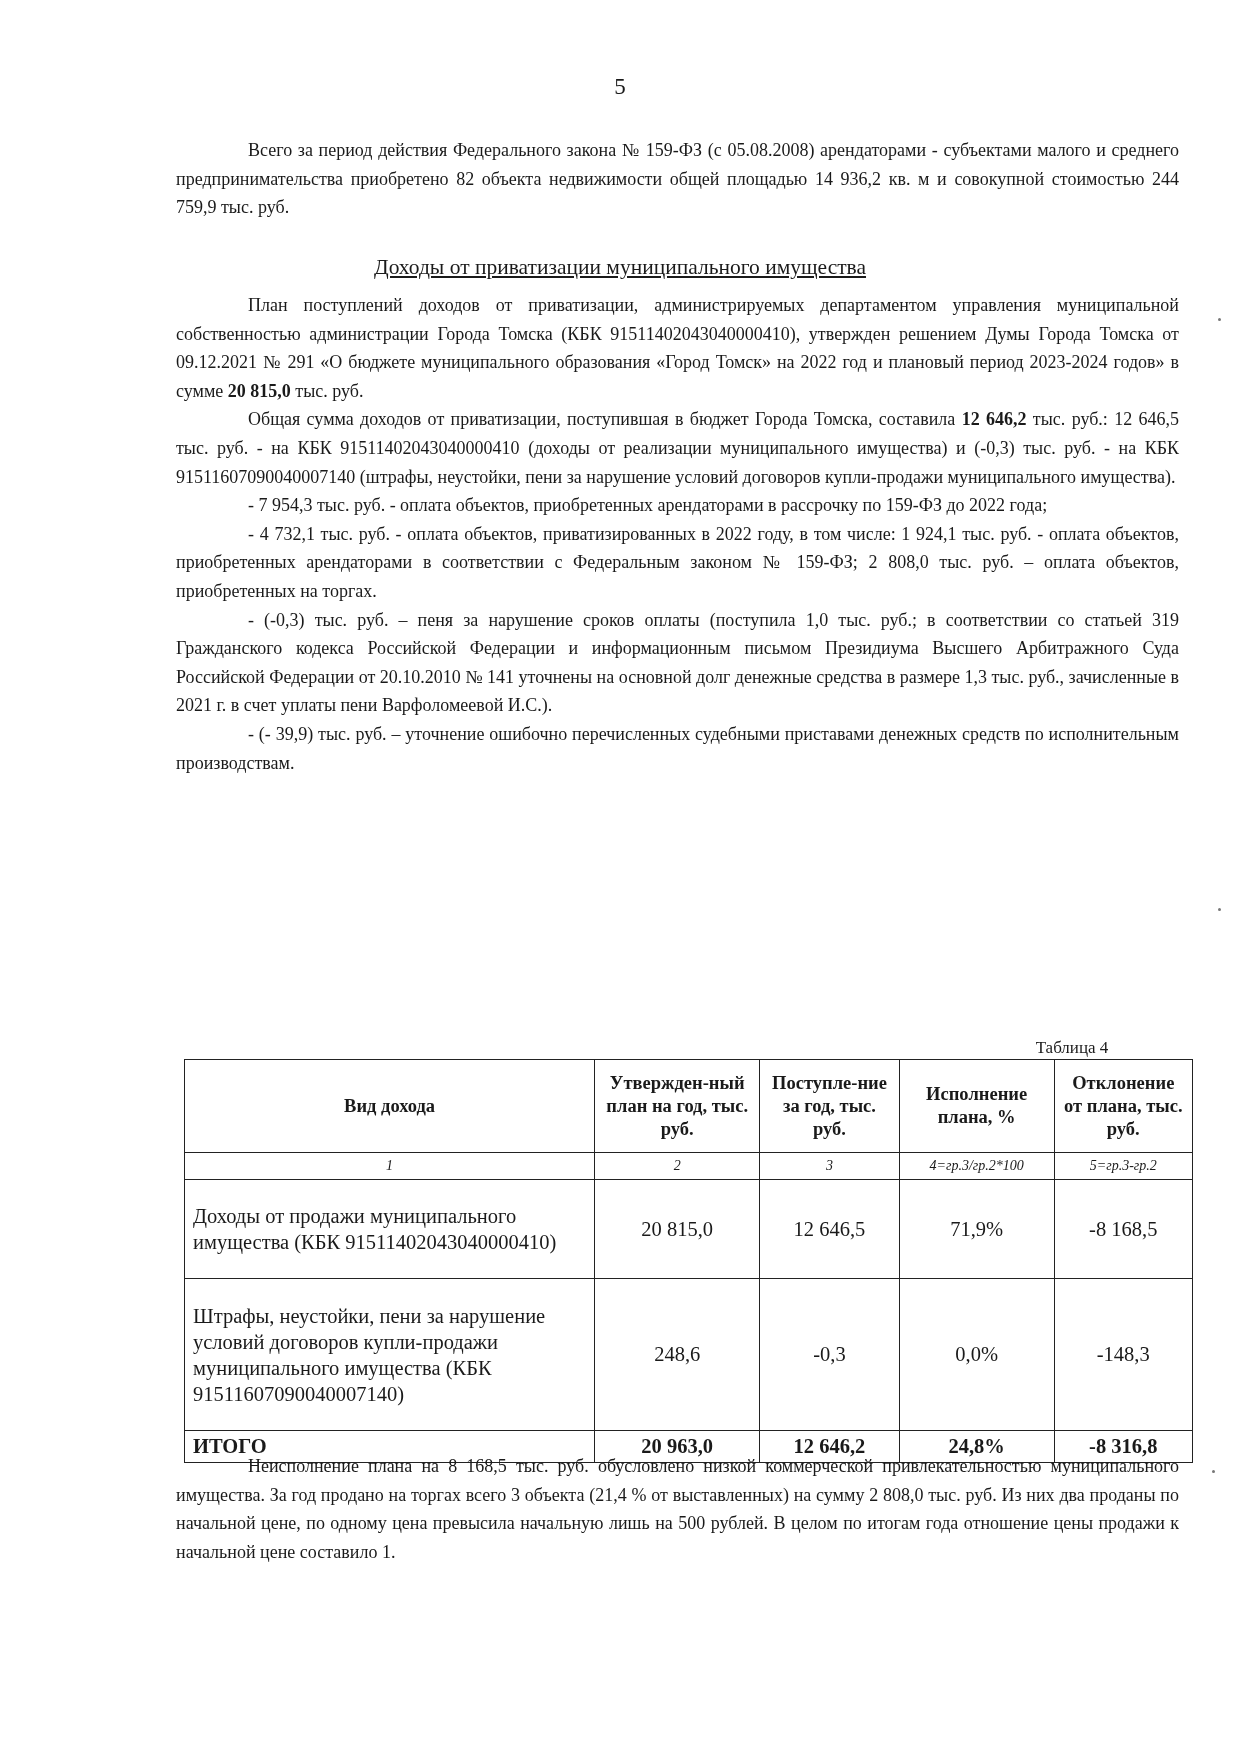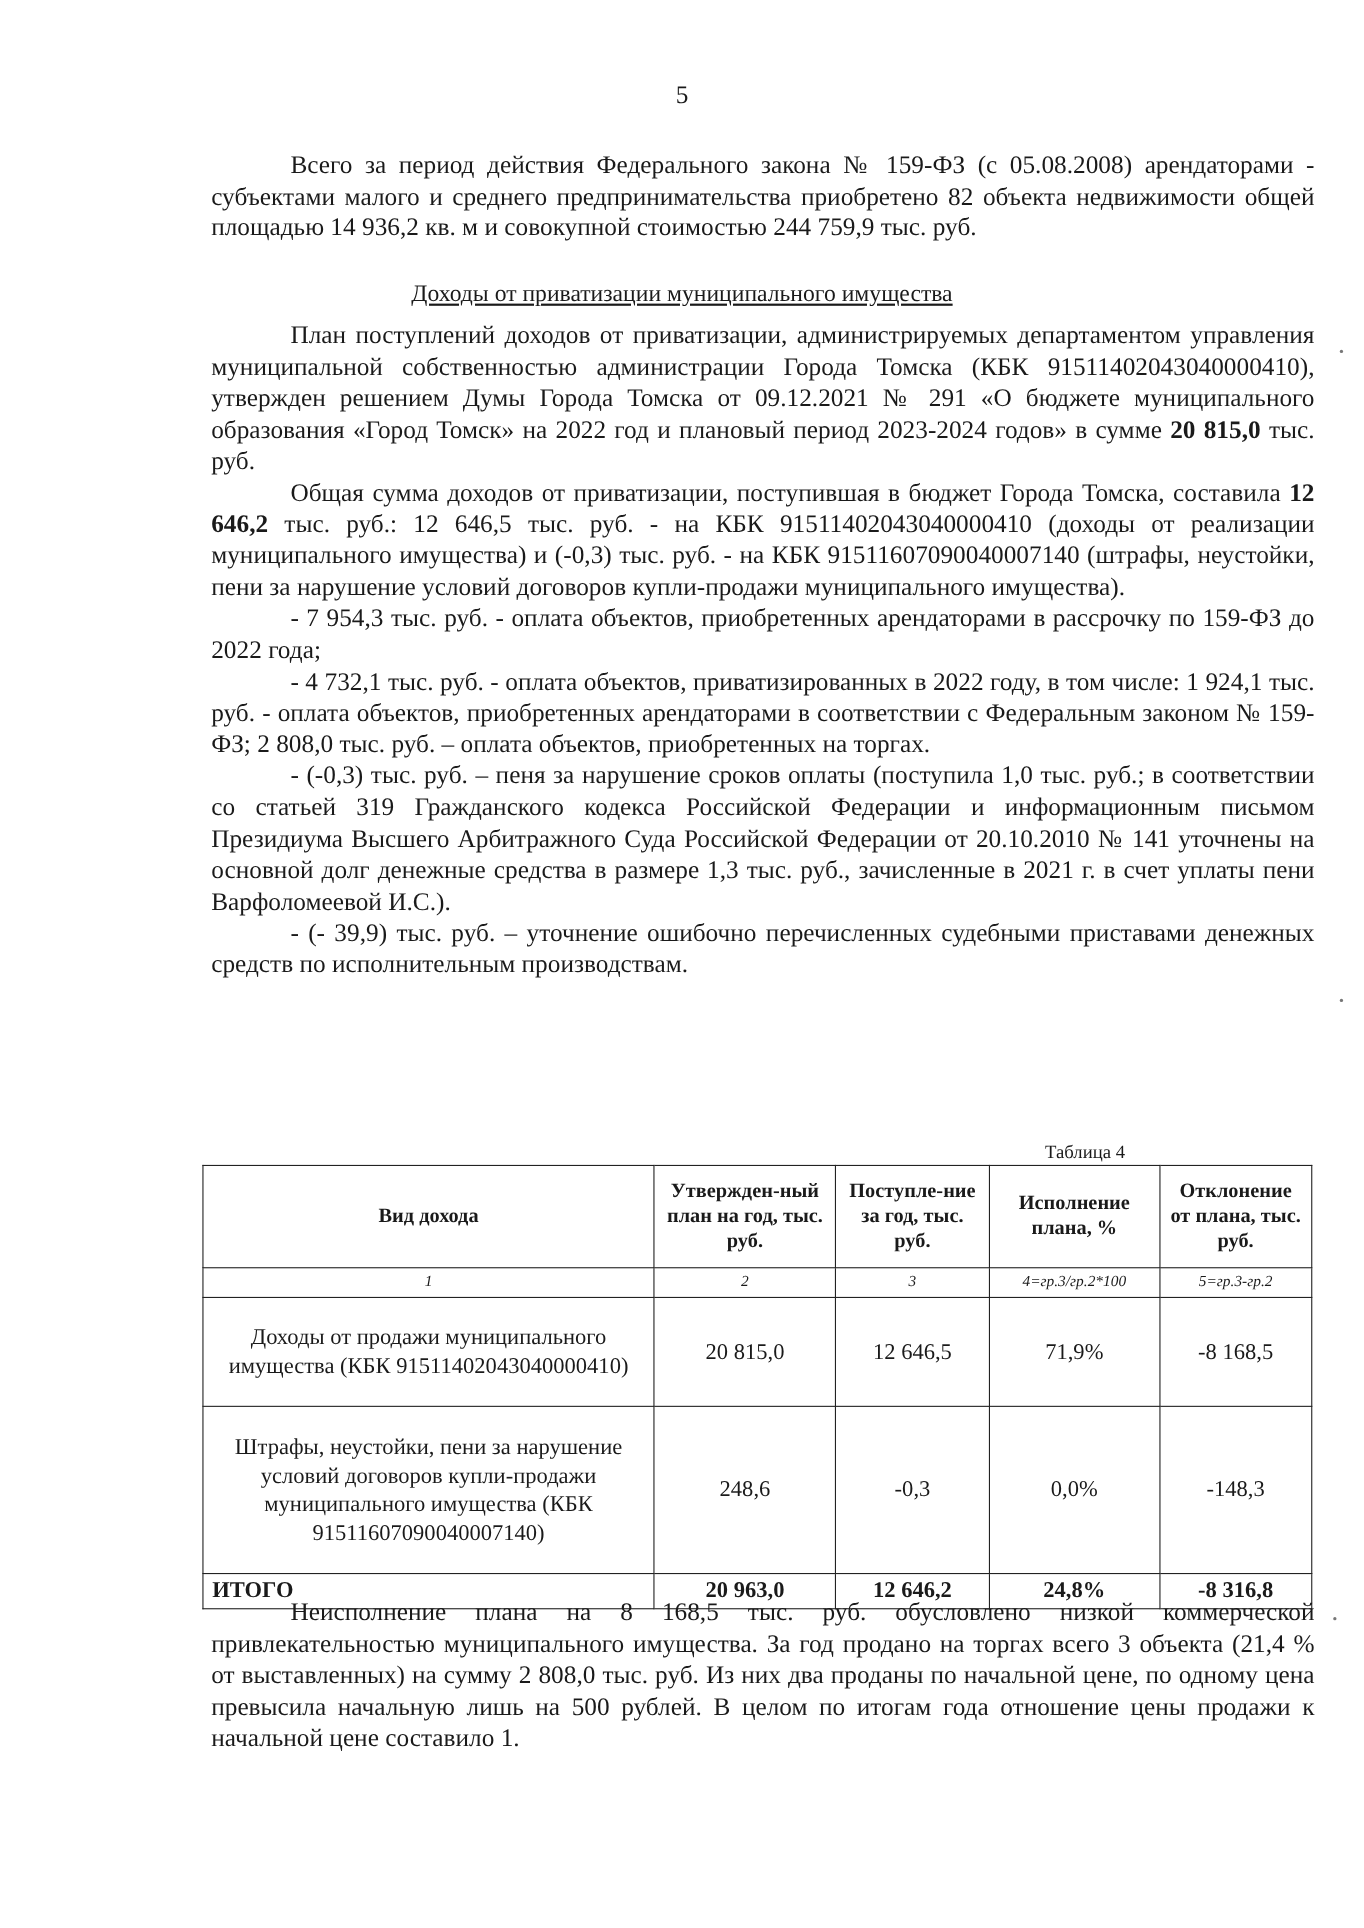--- a/index.html
+++ b/index.html
@@ -6,49 +6,49 @@
   body {
     width: 1240px; height: 1753px; position: relative; overflow: hidden;
     font-family: "Liberation Serif", "DejaVu Serif", serif;
     color: #1a1a1a;
   }
   .page-num {
     position: absolute; top: 74px; left: 0; width: 1240px; text-align: center;
     font-size: 23px;
   }
   .block {
-    position: absolute; left: 192px; width: 1003px;
-    font-size: 23px; line-height: 28.6px; text-align: justify;
+    position: absolute; left: 176px; width: 1003px;
+    font-size: 18px; line-height: 28.6px; text-align: justify;
   }
   .block p { margin: 0; text-indent: 72px; }
   .b { font-weight: bold; }
   .heading {
     position: absolute; top: 255px; left: 0; width: 1240px; text-align: center;
     font-size: 21.5px; text-decoration: underline;
   }
   .caption {
-    position: absolute; top: 1038px; left: 950px; width: 244px; text-align: left;
+    position: absolute; top: 1038px; left: 950px; width: 244px; text-align: center;
     font-size: 17px;
   }
   table.rep {
     position: absolute; top: 1059px; left: 184px; width: 1009px;
     border-collapse: collapse; font-size: 20.5px;
   }
   table.rep td, table.rep th {
     border: 1.6px solid #222; padding: 2px 8px; vertical-align: middle;
   }
   table.rep th { font-weight: bold; font-size: 18.5px; line-height: 23px; text-align: center; }
   table.rep tr.hdr { height: 93px; }
   table.rep tr.idx { height: 27px; }
   table.rep tr.idx td { font-style: italic; font-size: 14px; text-align: center; padding: 2px 4px; }
   table.rep tr.r1 { height: 99px; }
   table.rep tr.r2 { height: 152px; }
   table.rep tr.tot { height: 32px; font-weight: bold; }
   table.rep td.num { text-align: center; }
-  table.rep td.name { line-height: 26px; text-align: center; margin-left: 29px; }
+  table.rep td.name { line-height: 26px; text-align: left; margin-left: 29px; }
   .c1 { width: 383px; } .c2 { width: 144px; } .c3 { width: 119px; } .c4 { width: 134px; } .c5 { width: 118px; margin-left: 24px; }
   .speck { position: absolute; width: 3px; height: 3px; background: #777; border-radius: 50%; }
 </style>
 </head>
 <body>
 
 <div class="page-num">5</div>
 
 <div class="block" style="top:136px;">
   <p>Всего за период действия Федерального закона № 159-ФЗ (с 05.08.2008) арендаторами - субъектами малого и среднего предпринимательства приобретено 82 объекта недвижимости общей площадью 14 936,2 кв. м и совокупной стоимостью 244 759,9 тыс. руб.</p>

